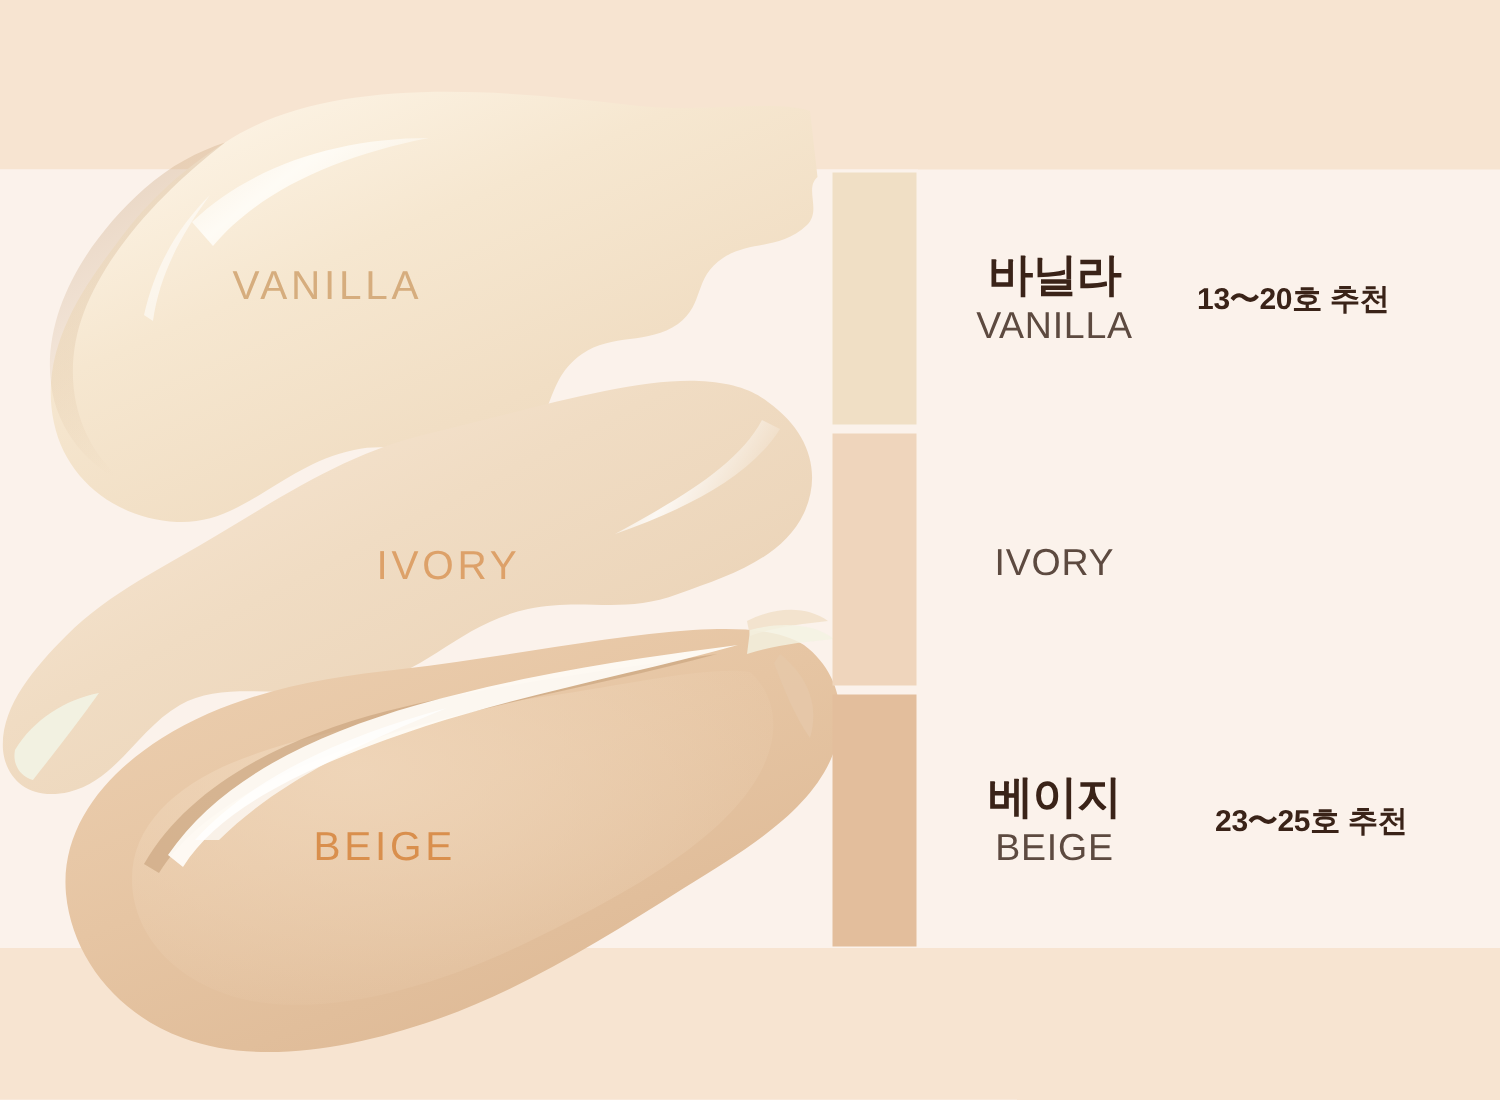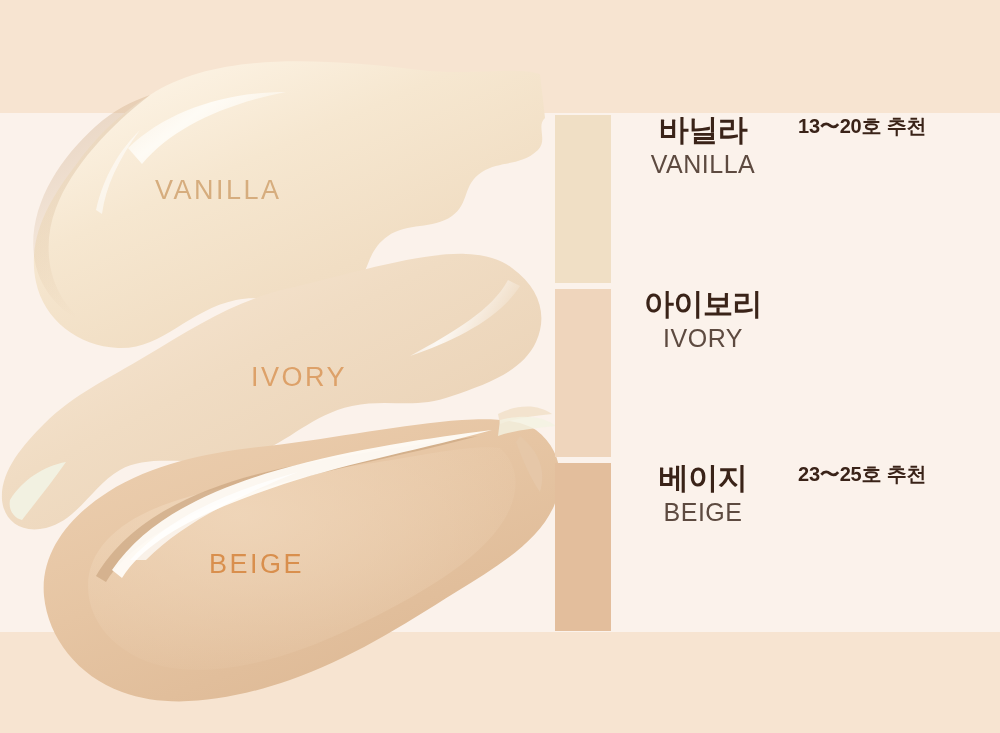--- a/index.html
+++ b/index.html
@@ -77,24 +77,25 @@
     top: 113px;
     width: 388px;
     height: 519px;
   }
   .shade-row {
     position: absolute;
     left: 0;
     width: 388px;
     height: 173px;
     display: flex;
+    align-items: center;
   }
   .row-0 { top: 0px; }
   .row-1 { top: 174px; }
-  .row-2 { top: 348px; }
+  .row-2 { top: 348px; gap: 12px; }
 
   .name-block {
     width: 168px;
     text-align: center;
     padding-left: 14px;
     box-sizing: border-box;
   }
   .name-ko {
     font-size: 30px;
     font-weight: bold;
@@ -253,21 +254,20 @@
     <div class="shade-row row-0">
       <div class="name-block">
         <div class="name-ko">바닐라</div>
         <div class="name-en">VANILLA</div>
       </div>
       <div class="reco">13〜20호 추천</div>
     </div>
 
     <div class="shade-row row-1">
       <div class="name-block">
-        <div class="name-ko">아이보리</div>
         <div class="name-en">IVORY</div>
       </div>
     </div>
 
     <div class="shade-row row-2">
       <div class="name-block">
         <div class="name-ko">베이지</div>
         <div class="name-en">BEIGE</div>
       </div>
       <div class="reco">23〜25호 추천</div>

